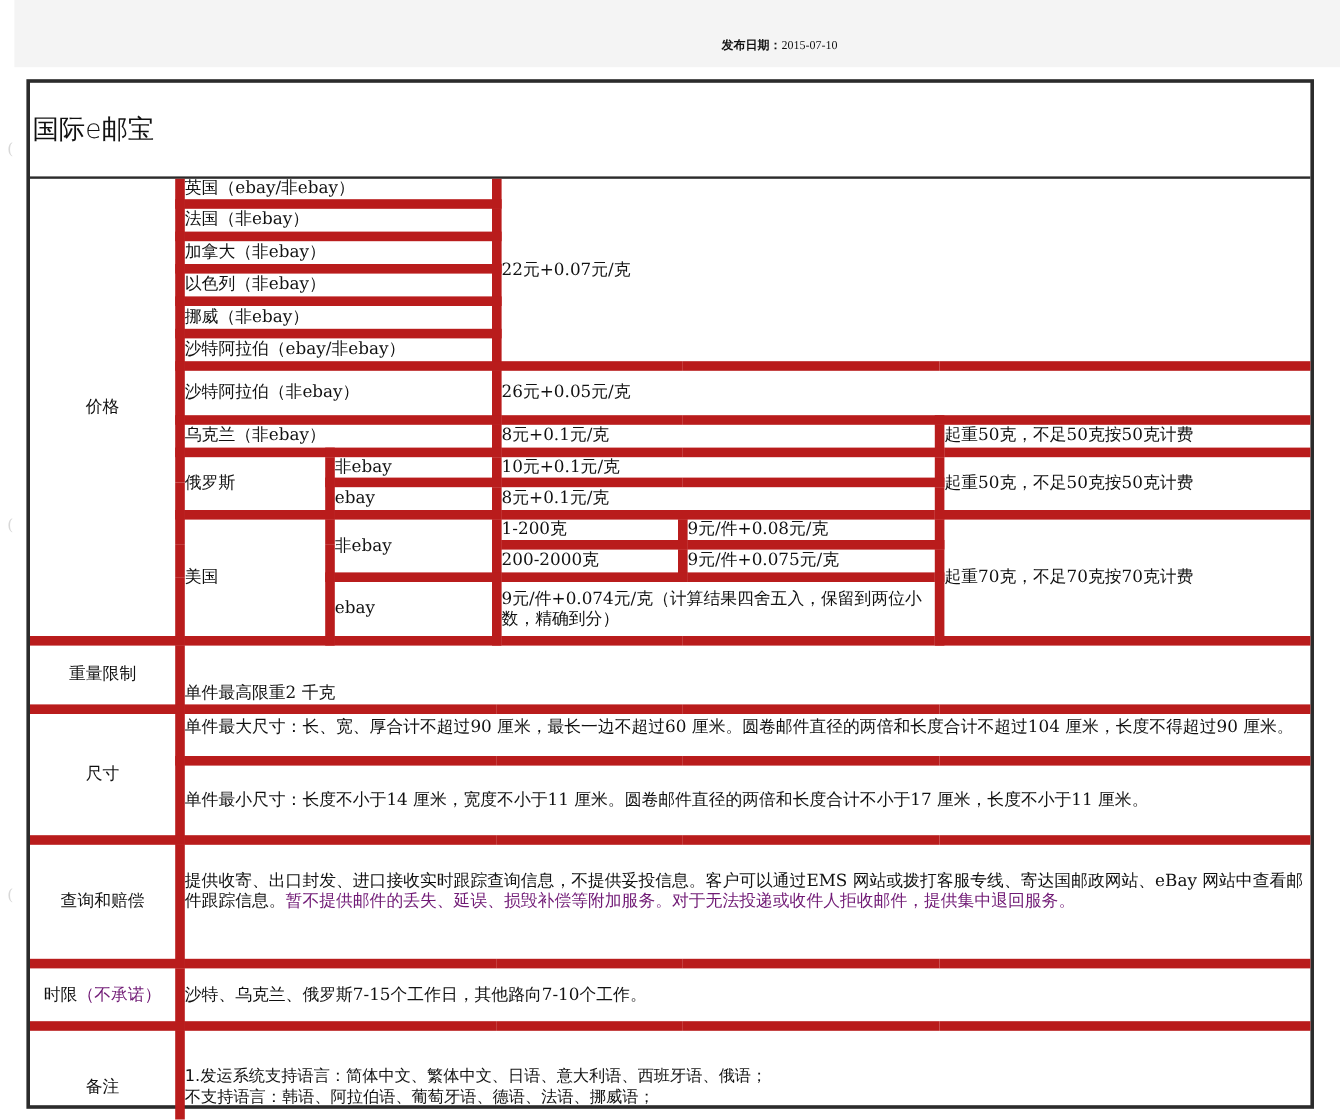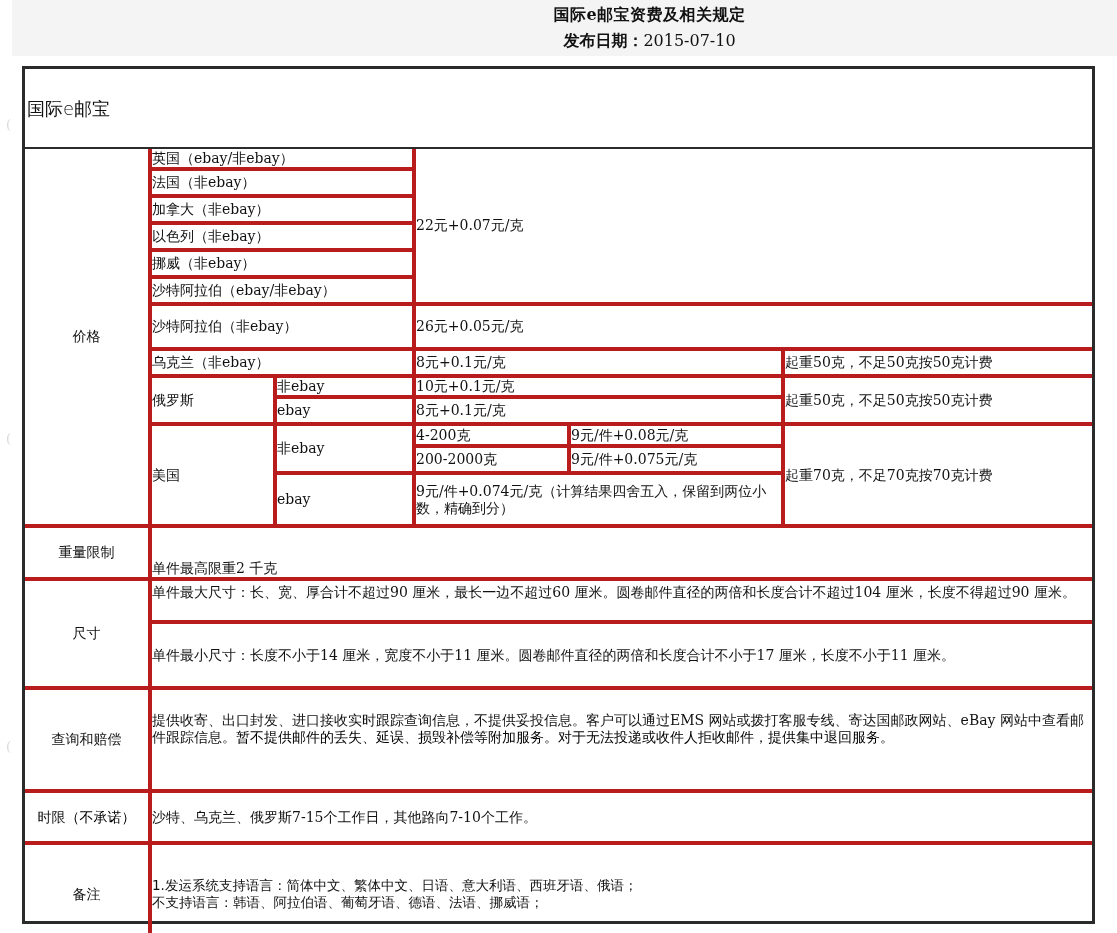--- a/index.html
+++ b/index.html
@@ -10,63 +10,62 @@
       position: absolute; left: 12px; top: 0; width: 1105px; height: 56px;
       background: #f4f4f4; text-align: center;
     }
     .header .title {
       position: absolute; left: 0; right: 0; top: 5px;
       font-size: 16px; font-weight: bold; letter-spacing: 0.5px;
       text-align: center; padding-left: 170px;
     }
     .header .date {
       position: absolute; left: 0; right: 0; top: 31px;
-      font-size: 16px; padding-left: 170px;
+      font-size: 10px; padding-left: 170px; font-family: Liberation Serif, serif;
     }
     .header .date b { font-weight: bold; }
 
     .margin-mark {
       position: absolute; left: 6px; width: 6px; height: 14px;
       color: #d8d8d8; font-size: 13px; line-height: 14px;
     }
 
     .frame {
       position: absolute; left: 22px; top: 66px; width: 1073px; height: 858px;
       border: 3px solid #2b2b2b; background: #fff;
     }
     .block-title {
       position: absolute; left: 0; top: 0; width: 1067px; height: 80px;
       border-bottom: 2px solid #2b2b2b;
-      font-size: 18px; padding-left: 2px; line-height: 80px;
+      font-size: 22px; padding-left: 2px; line-height: 80px;
       font-family: "DejaVu Sans", "Liberation Sans", sans-serif; font-weight: 300;
     }
 
     table.main {
       position: absolute; left: 0; top: 80px; width: 1067px;
       border-collapse: collapse; table-layout: fixed;
       font-size: 14px;
     }
     table.main td {
-      border: 4px solid #b91c1c; vertical-align: middle; padding: 0 0 0 0;
+      border: 8px solid #b91c1c; vertical-align: middle; padding: 0 0 0 0;
       line-height: 17px; text-align: left;
     }
     table.main td.label {
       text-align: center; font-family: "DejaVu Sans", "Liberation Sans", sans-serif; font-size: 14px;
     }
     table.main tr:first-child td { border-top: none; }
     table.main td:first-child { border-left: none; }
     table.main td:last-child { border-right: none; }
-    .red { color: #000000; }
+    .red { color: #701a75; }
     .sans { font-family: "DejaVu Sans", "Liberation Sans", sans-serif; }
   </style>
 </head>
 <body>
 
 <div class="header">
-  <div class="title">国际e邮宝资费及相关规定</div>
   <div class="date">
     <b>发布日期：</b><span>2015-07-10</span>
   </div>
 </div>
 
 <div class="margin-mark" style="top:118px;">(</div>
 <div class="margin-mark" style="top:432px;">(</div>
 <div class="margin-mark" style="top:740px;">(</div>
 
 <div class="frame">
@@ -122,21 +121,21 @@
       <td rowspan="2">起重50克，不足50克按50克计费</td>
     </tr>
     <tr style="height:27px">
       <td>ebay</td>
       <td colspan="2">8元+0.1元/克</td>
     </tr>
 
     <tr style="height:22px">
       <td rowspan="3">美国</td>
       <td rowspan="2">非ebay</td>
-      <td>4-200克</td>
+      <td>1-200克</td>
       <td>9元/件+0.08元/克</td>
       <td rowspan="3">起重70克，不足70克按70克计费</td>
     </tr>
     <tr style="height:27px">
       <td>200-2000克</td>
       <td>9元/件+0.075元/克</td>
     </tr>
     <tr style="height:53px">
       <td>ebay</td>
       <td colspan="2">9元/件+0.074元/克（计算结果四舍五入，保留到两位小数，精确到分）</td>

